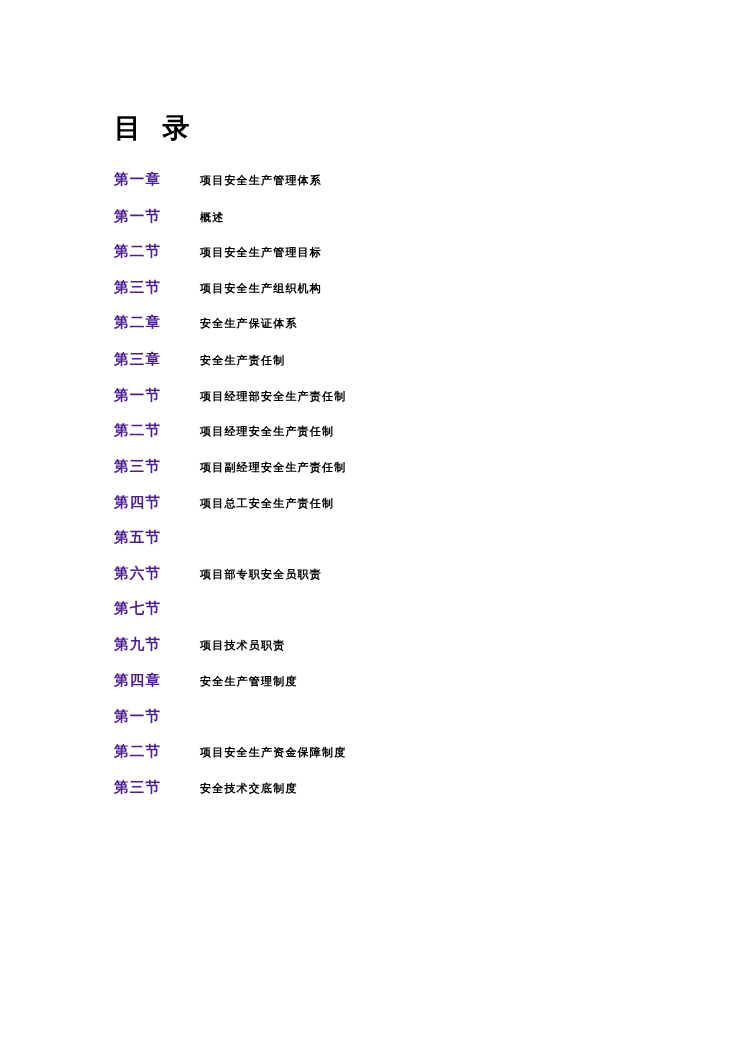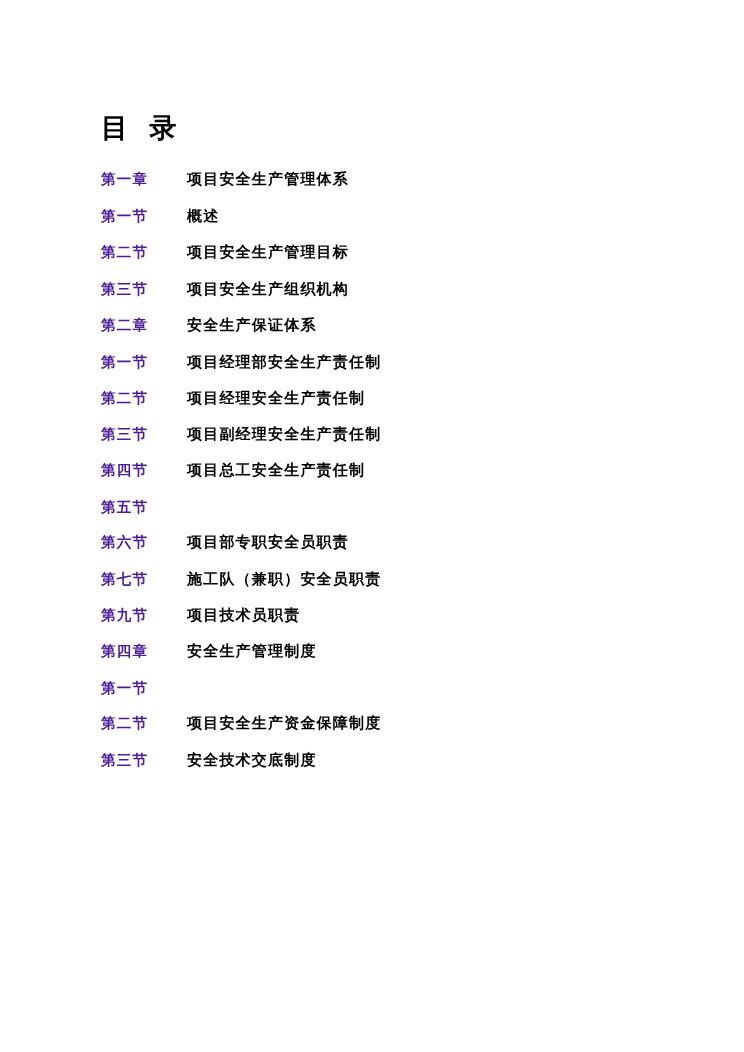--- a/index.html
+++ b/index.html
@@ -12,21 +12,21 @@
     height: 1052px;
     background: #ffffff;
     margin: 0 auto;
     position: relative;
     box-sizing: border-box;
     font-family: "DejaVu Serif", "Liberation Serif", serif;
     overflow: hidden;
   }
   .content {
     position: absolute;
-    left: 101px;
+    left: 114px;
     top: 112px;
     right: 96px;
   }
   .doc-title {
     font-family: "DejaVu Serif", "Liberation Serif", serif;
     font-size: 27px;
     font-weight: bold;
     letter-spacing: 6px;
     color: #000000;
     margin: 0 0 26px 0;
@@ -40,21 +40,21 @@
     white-space: nowrap;
   }
   .toc-label {
     width: 86px;
     flex: 0 0 86px;
     font-size: 14.5px;
     letter-spacing: 1.2px;
     color: #4c1d95;
   }
   .toc-text {
-    font-size: 15px;
+    font-size: 11px;
     letter-spacing: 1.2px;
     color: #000000;
     text-align: center;
   }
   .chapter .toc-label,
   .chapter .toc-text {
     font-weight: bold;
   }
   .section .toc-label,
   .section .toc-text {
@@ -84,20 +84,24 @@
           <span class="toc-text">项目安全生产管理目标</span>
         </div>
         <div class="toc-row section">
           <span class="toc-label">第三节</span>
           <span class="toc-text">项目安全生产组织机构</span>
         </div>
         <div class="toc-row chapter">
           <span class="toc-label">第二章</span>
           <span class="toc-text">安全生产保证体系</span>
         </div>
+        <div class="toc-row chapter">
+          <span class="toc-label">第三章</span>
+          <span class="toc-text">安全生产责任制</span>
+        </div>
         <div class="toc-row section">
           <span class="toc-label">第一节</span>
           <span class="toc-text">项目经理部安全生产责任制</span>
         </div>
         <div class="toc-row section">
           <span class="toc-label">第二节</span>
           <span class="toc-text">项目经理安全生产责任制</span>
         </div>
         <div class="toc-row section">
           <span class="toc-label">第三节</span>
@@ -109,21 +113,20 @@
         </div>
         <div class="toc-row section">
           <span class="toc-label">第五节</span>
         </div>
         <div class="toc-row section">
           <span class="toc-label">第六节</span>
           <span class="toc-text">项目部专职安全员职责</span>
         </div>
         <div class="toc-row section">
           <span class="toc-label">第七节</span>
-          <span class="toc-text">施工队（兼职）安全员职责</span>
         </div>
         <div class="toc-row section">
           <span class="toc-label">第九节</span>
           <span class="toc-text">项目技术员职责</span>
         </div>
         <div class="toc-row chapter">
           <span class="toc-label">第四章</span>
           <span class="toc-text">安全生产管理制度</span>
         </div>
         <div class="toc-row section">

